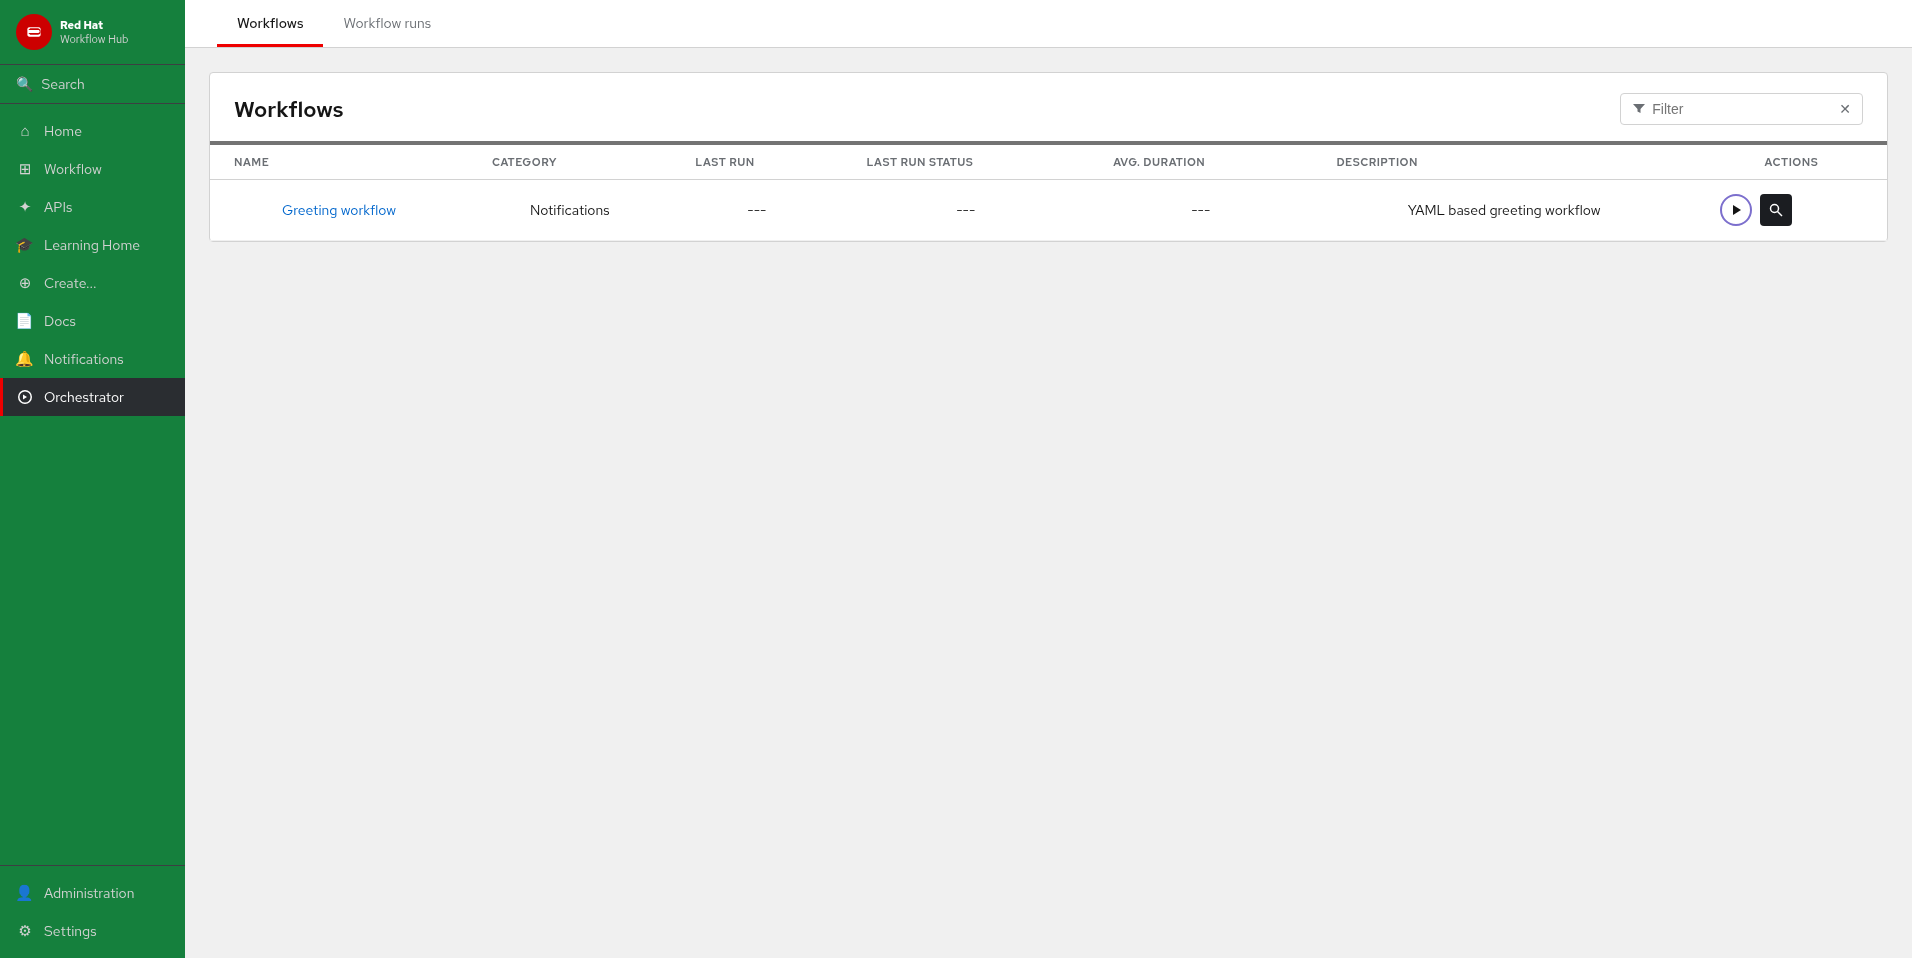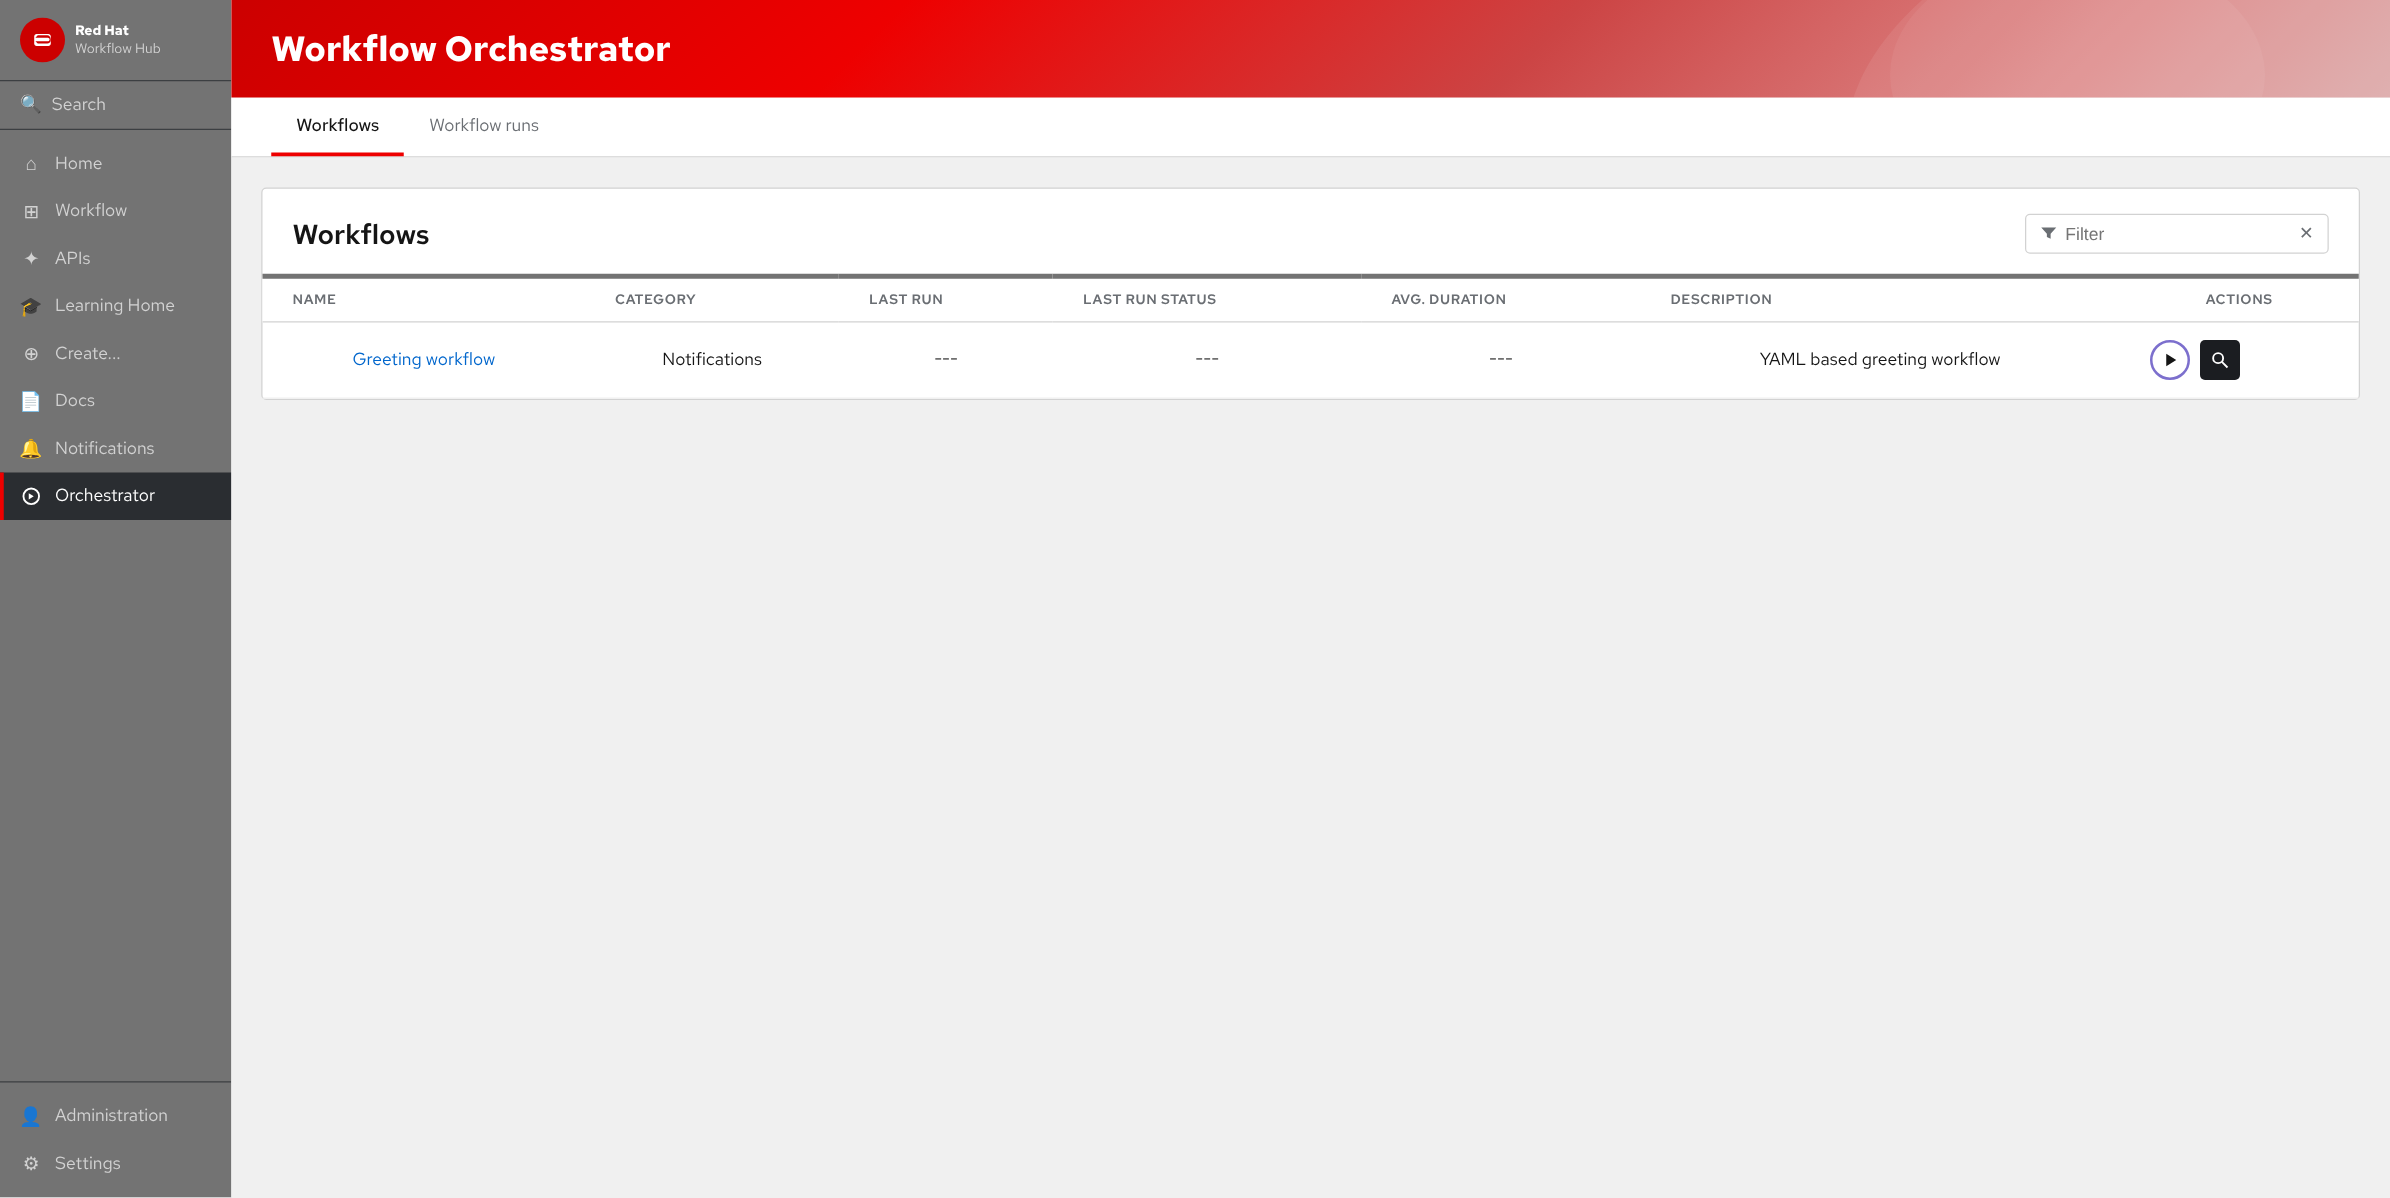--- a/index.html
+++ b/index.html
@@ -2,21 +2,21 @@
 <html><head>
   <meta charset="utf-8">
   <style>
     * { margin: 0; padding: 0; box-sizing: border-box; }
     body { font-family: 'RedHatText', 'Red Hat Text', Arial, sans-serif; display: flex; height: 958px; overflow: hidden; background: #f0f0f0; }
 
     
     #sidebar {
       width: 185px;
       min-width: 185px;
-      background: #737373;
+      background: #15803d;
       color: #fff;
       display: flex;
       flex-direction: column;
       height: 100%;
       overflow-y: auto;
     }
     .sidebar-logo {
       display: flex;
       align-items: center;
       gap: 8px;
@@ -332,23 +332,20 @@
     </div>
     <div class="nav-item">
       <span class="nav-icon">⚙</span>
       <span>Settings</span>
     </div>
   </div>
 </div>
 
 <div id="main">
 
-  <div class="header-banner">
-    <h1 class="header-title">Workflow Orchestrator</h1>
-  </div>
 
   <div class="tabs-bar">
     <div class="tab active">Workflows</div>
     <div class="tab">Workflow runs</div>
   </div>
 
   <div class="content-area">
     <div class="workflows-card">
 
       <div class="workflows-card-header">

